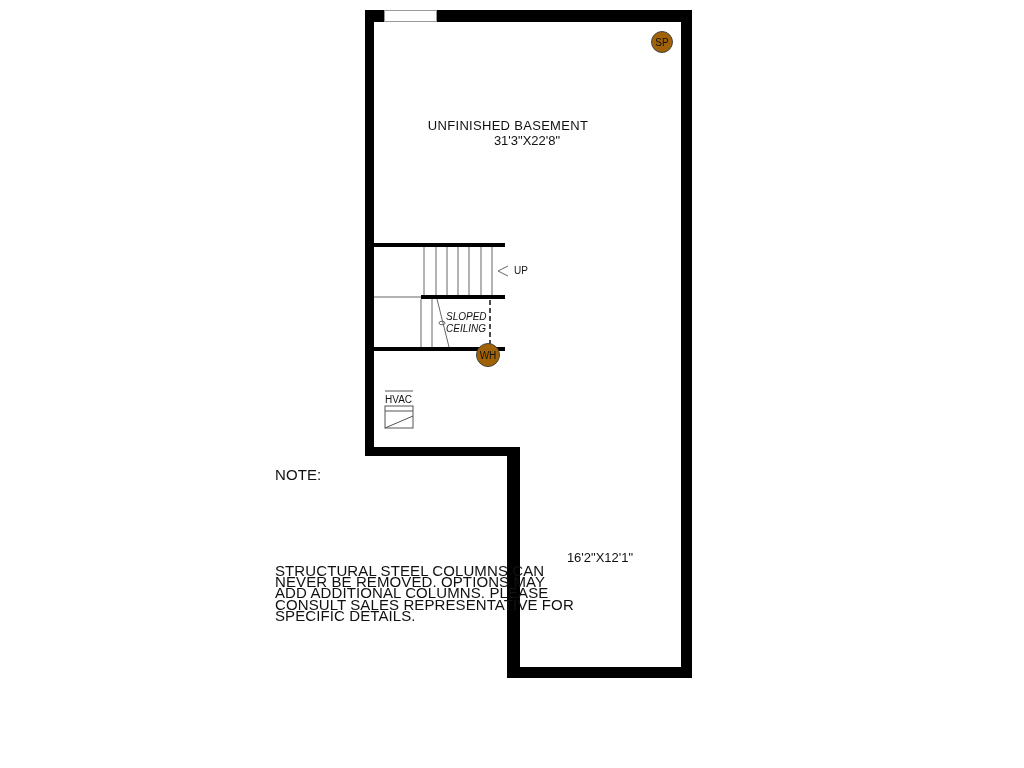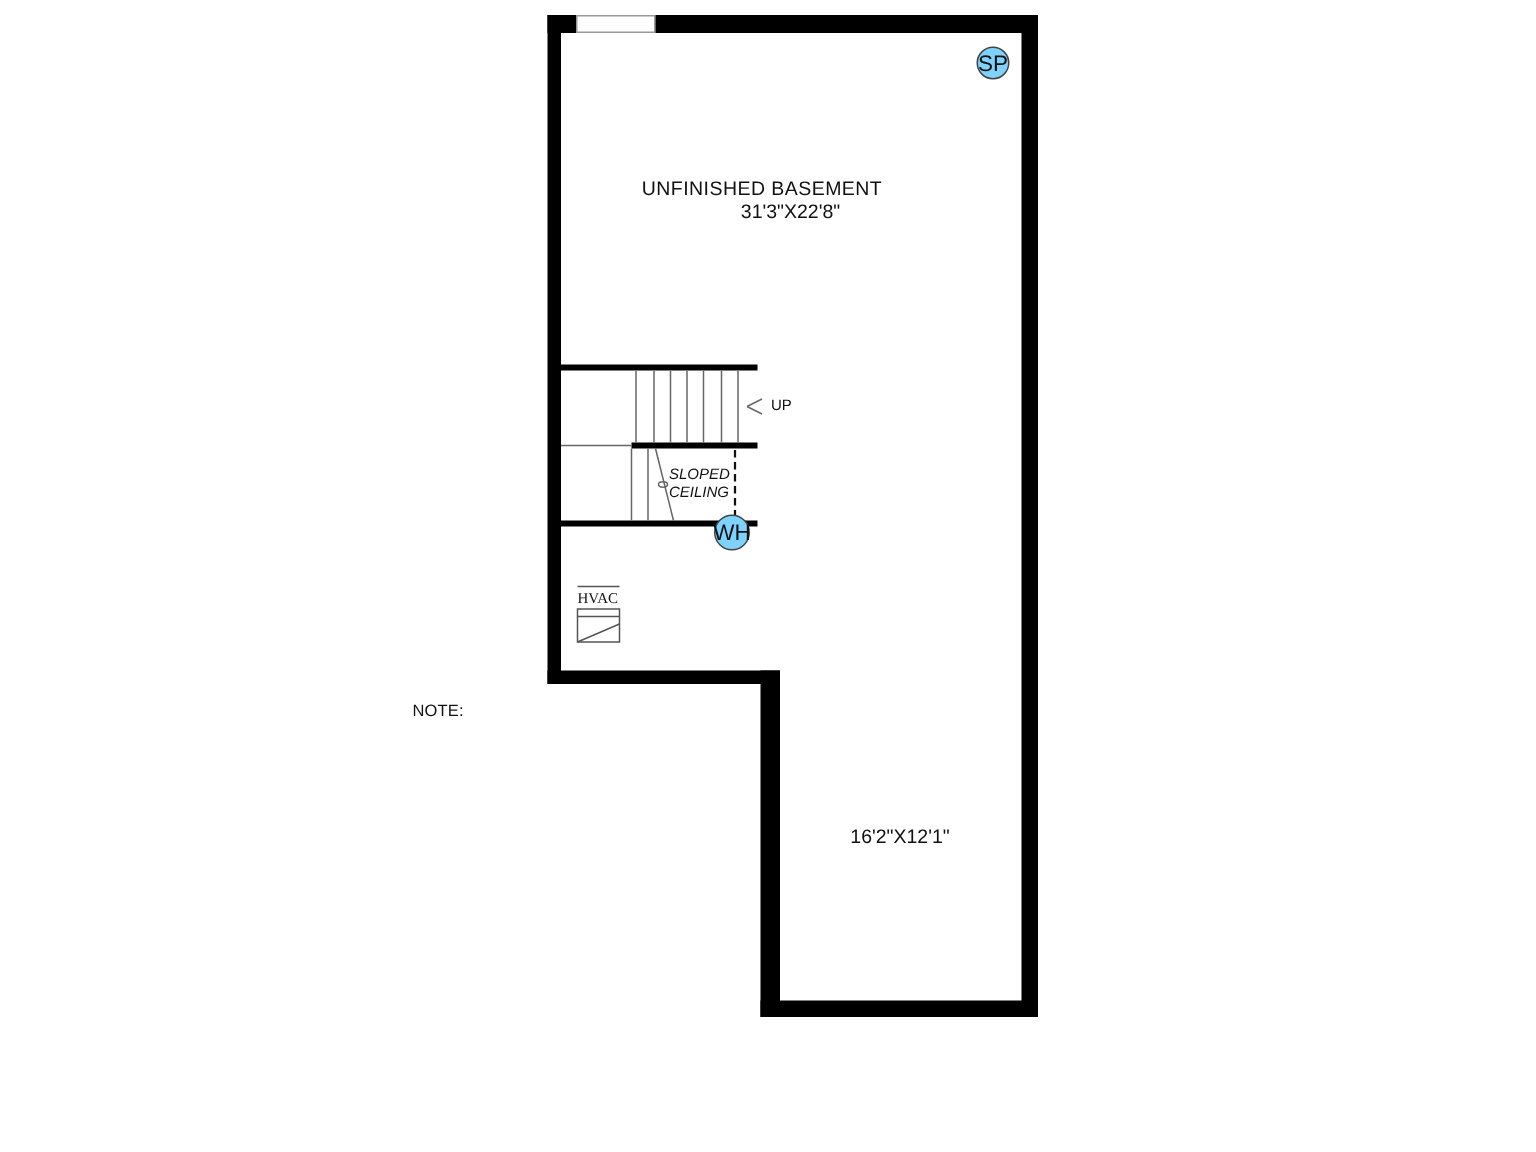--- a/index.html
+++ b/index.html
@@ -3,23 +3,23 @@
 <meta charset="utf-8">
 <style>
   html, body { margin: 0; padding: 0; background: #ffffff; }
   body { width: 1024px; height: 768px; position: relative; overflow: hidden;
          font-family: "Liberation Sans", "DejaVu Sans", sans-serif; color: #111; }
   .abs { position: absolute; }
   .wall { position: absolute; background: #000; }
   .label { position: absolute; text-align: center; white-space: nowrap; line-height: 1.15; }
   .room-title { font-size: 13px; letter-spacing: 0.3px; }
   .room-dim { font-size: 13px; }
-  .note { position: absolute; font-size: 11px; line-height: 11.2px; letter-spacing: 0.1px; white-space: pre; }
+  .note { position: absolute; font-size: 15px; line-height: 11.2px; letter-spacing: 0.1px; white-space: pre; }
   .circle-sym { position: absolute; border: 1px solid #444; border-radius: 50%;
-                display: flex; align-items: center; justify-content: center; font-size: 15px; background: #7dd3fc; }
+                display: flex; align-items: center; justify-content: center; font-size: 10px; background: #a16207; }
   .small { font-size: 10px; }
 </style>
 </head>
 <body>
 
 <div class="abs" style="left:0;top:0;width:1024px;height:768px;">
 
   <div class="wall" style="left:365px;top:10px;width:19px;height:12px;"></div>
   <div class="abs" style="left:384px;top:10px;width:53px;height:12px;background:#fff;border:1px solid #999;box-sizing:border-box;"></div>
   <div class="wall" style="left:437px;top:10px;width:255px;height:12px;"></div>
@@ -64,16 +64,21 @@
 
   <span class="label small" style="left:446px;top:311px;white-space:pre;text-align:left;line-height:11.5px;font-style:italic;">SLOPED
 CEILING</span>
 
   <div class="label room-title" style="left:408px;top:119px;width:200px;">UNFINISHED BASEMENT</div>
   <div class="label room-dim" style="left:427px;top:134px;width:200px;">31'3"X22'8"</div>
   <div class="label room-dim" style="left:540px;top:551px;width:120px;">16'2"X12'1"</div>
 
   <div class="circle-sym" style="left:651px;top:31px;width:20px;height:20px;">SP</div>
   <div class="circle-sym" style="left:476px;top:343px;width:22px;height:22px;">WH</div>
-  <span class="label small" style="left:385px;top:394px;font-family:Liberation Serif, serif;">HVAC</span>
+  <span class="label small" style="left:385px;top:394px;">HVAC</span>
 
   <div class="note" style="left:275px;top:469px;">NOTE:</div>
+  <div class="note" style="left:275px;top:565px;">STRUCTURAL STEEL COLUMNS CAN
+NEVER BE REMOVED. OPTIONS MAY
+ADD ADDITIONAL COLUMNS. PLEASE
+CONSULT SALES REPRESENTATIVE FOR
+SPECIFIC DETAILS.</div>
 </div>
 
 </body></html>

